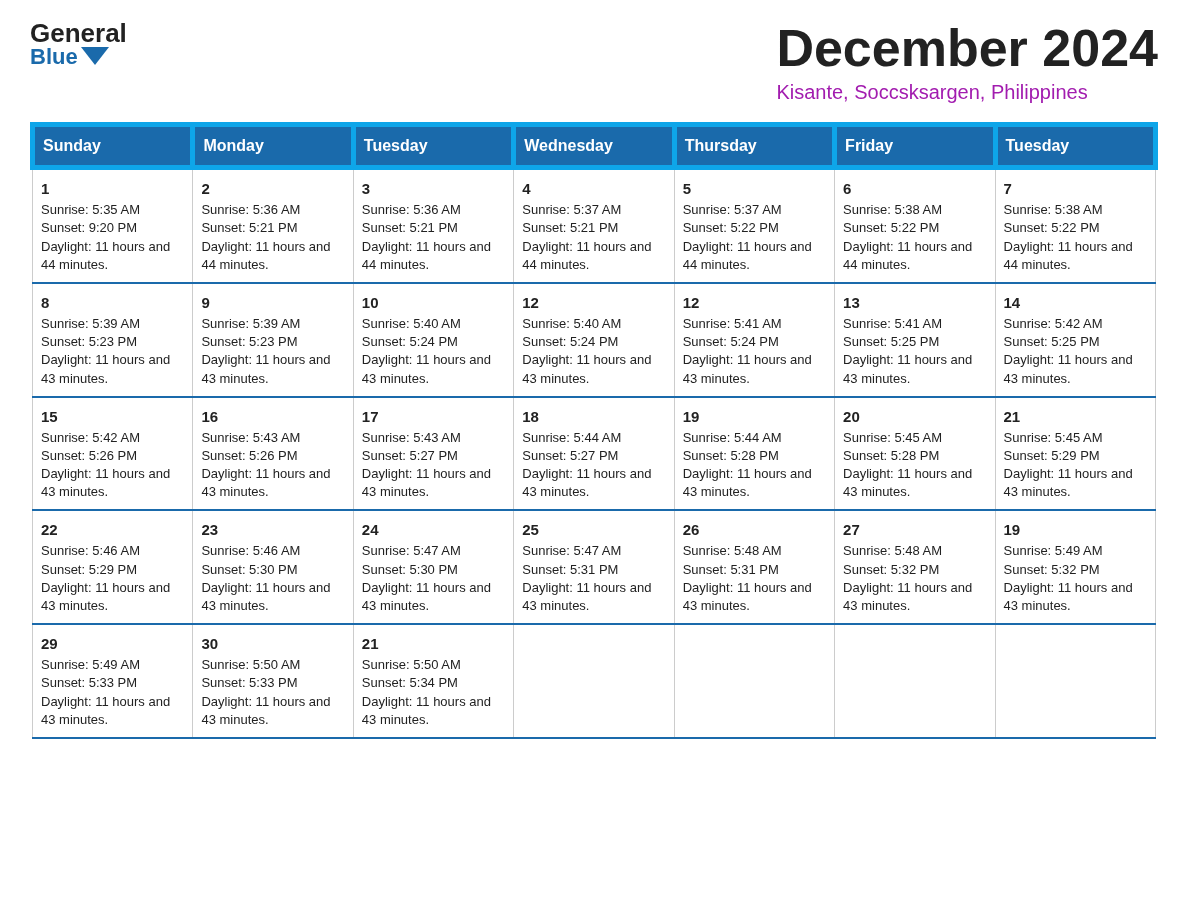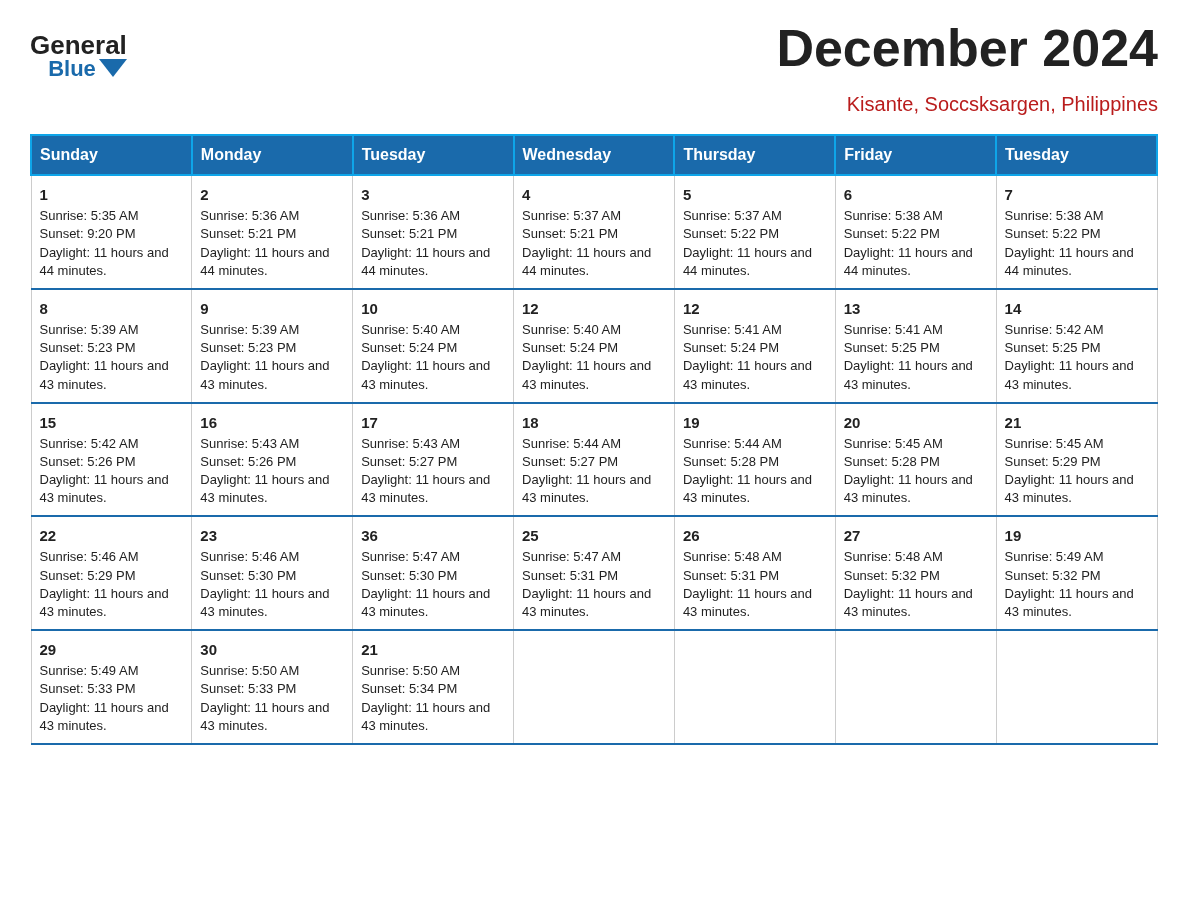--- a/index.html
+++ b/index.html
@@ -13,22 +13,21 @@
     }
     .header {
       display: flex;
       justify-content: space-between;
       align-items: flex-start;
       margin-bottom: 18px;
     }
     .logo {
       display: flex;
       flex-direction: column;
-      align-items: flex-end;
-      margin-top: 12px;
+      align-items: flex-start;
     }
     .logo-general {
       font-size: 26px;
       font-weight: bold;
       color: #222;
       line-height: 1;
     }
     .logo-blue {
       font-size: 22px;
       font-weight: bold;
@@ -40,46 +39,45 @@
     .logo-triangle {
       width: 0;
       height: 0;
       border-left: 14px solid transparent;
       border-right: 14px solid transparent;
       border-top: 18px solid #1a6aab;
       margin-left: 3px;
       margin-bottom: 2px;
     }
     .title-block {
-      text-align: right;
     }
     .month-title {
       font-size: 52px;
       font-weight: bold;
       color: #222;
       line-height: 1.1;
     }
     .location-title {
       font-size: 20px;
-      color: #b91c1c;
-      margin-top: 16px;
+      color: #a21caf;
+      margin-top: 4px;
     }
     table {
       width: 100%;
       border-collapse: collapse;
       table-layout: fixed;
     }
     thead th {
       background-color: #1a6aab;
       color: #fff;
       font-size: 16px;
       font-weight: bold;
       padding: 10px 8px;
       text-align: left;
-      border: 2px solid #0ea5e9;
+      border: 5px solid #0ea5e9;
     }
     tbody td {
       vertical-align: top;
       padding: 8px 8px;
       font-size: 13px;
       color: #222;
       border: 1px solid #ccc;
       line-height: 1.4;
       height: 100px;
     }
@@ -265,21 +263,21 @@
         <span>Sunset: 5:29 PM</span><br>
         <span>Daylight: 11 hours and 43 minutes.</span>
       </td>
         <td>
         <span class="day-num">23</span>
         <span>Sunrise: 5:46 AM</span><br>
         <span>Sunset: 5:30 PM</span><br>
         <span>Daylight: 11 hours and 43 minutes.</span>
       </td>
         <td>
-        <span class="day-num">36</span>
+        <span class="day-num">24</span>
         <span>Sunrise: 5:47 AM</span><br>
         <span>Sunset: 5:30 PM</span><br>
         <span>Daylight: 11 hours and 43 minutes.</span>
       </td>
         <td>
         <span class="day-num">25</span>
         <span>Sunrise: 5:47 AM</span><br>
         <span>Sunset: 5:31 PM</span><br>
         <span>Daylight: 11 hours and 43 minutes.</span>
       </td>

